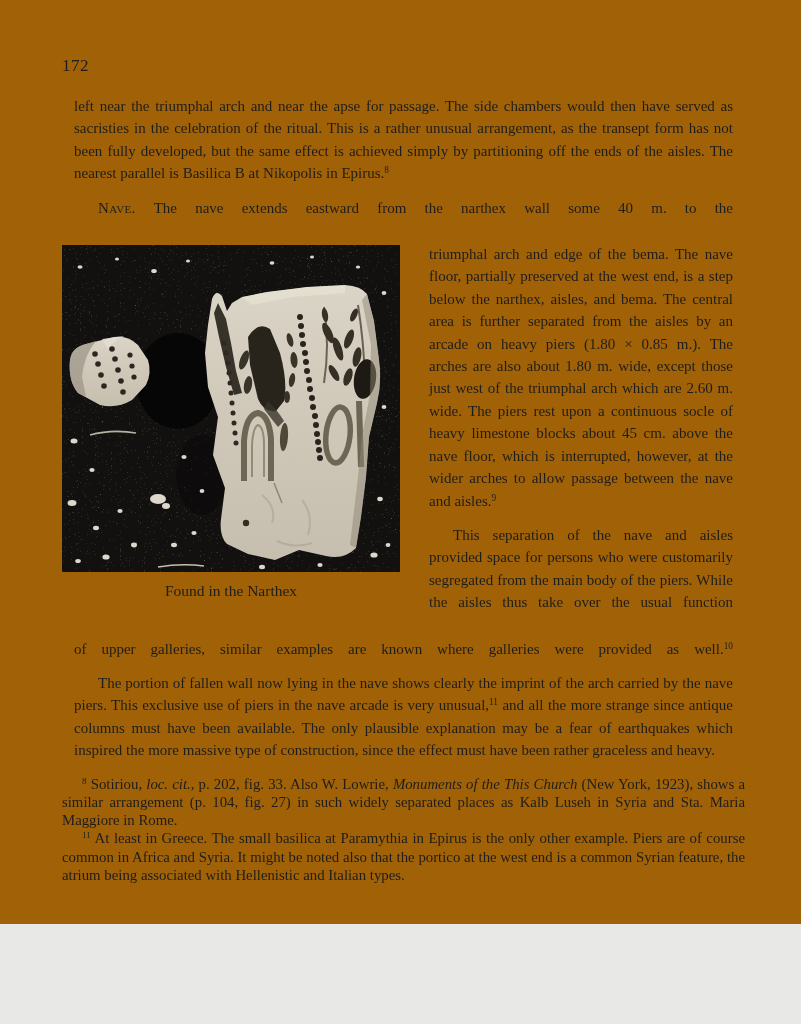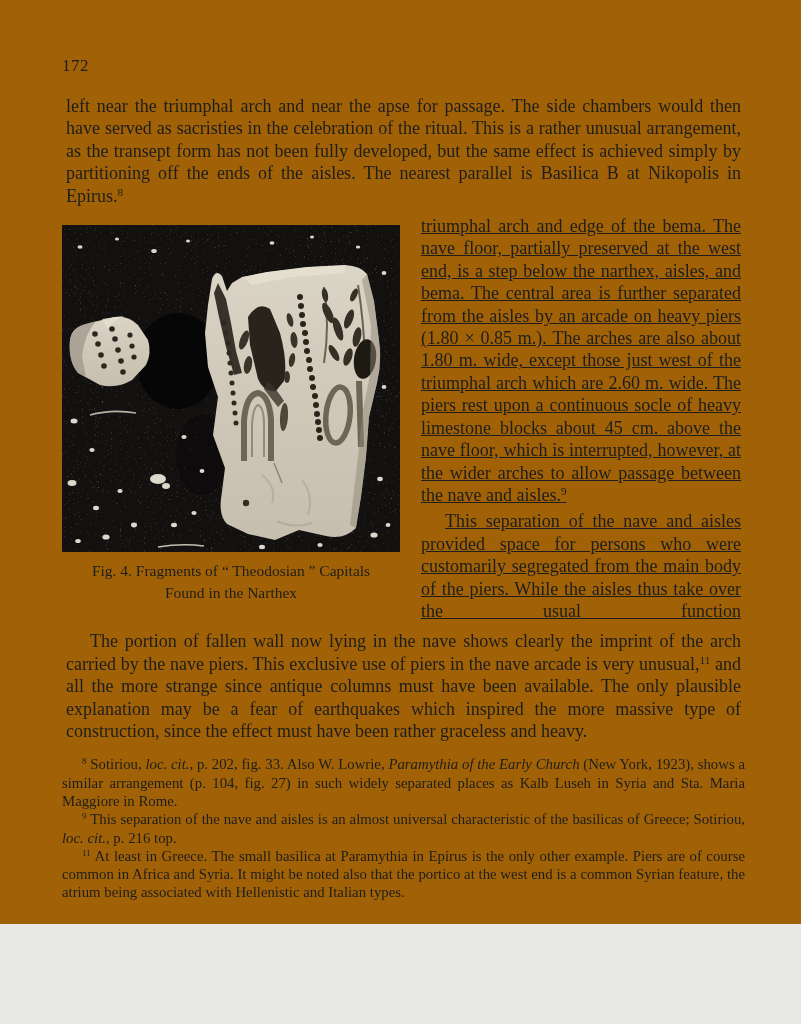--- a/index.html
+++ b/index.html
@@ -16,22 +16,22 @@
   
   .running-header{
     display:grid;grid-template-columns:1fr auto 1fr;
     align-items:baseline;
     font-size:17px;line-height:20px;
   }
   .head-number{justify-self:start;letter-spacing:.5px;}
   .head-title{justify-self:center;letter-spacing:1.6px;word-spacing:3px;}
   
   .para{
-    margin:4px;
-    font-size:18px;line-height:22.4px;
+    margin:12px;
+    font-size:15px;line-height:22.4px;
     text-align:justify;
   }
   .para.first{margin-top:19px;}
   .indent{text-indent:24px;}
   .jlast{text-align-last:justify;}
   .lead-line{margin-top:4px;}
   sup{font-size:62%;line-height:0;vertical-align:0.5em;}
   sc{font-variant:small-caps;letter-spacing:.4px;}
   i{font-style:italic;}
   
@@ -40,21 +40,21 @@
     width:338px;flex:0 0 338px;
     margin:14px 17px 0 0;
   }
   .photo{width:338px;height:327px;display:block;}
   .photo svg{display:block;}
   .figcaption{
     margin-top:8px;
     font-size:15.5px;line-height:22px;
     text-align:center;
   }
-  .right-col{flex:1;min-width:0;text-decoration:underline;}
+  .right-col{flex:1;min-width:0;}
   
   .footnotes{margin-top:13px;padding-bottom:20px;}
   .fn{
     margin:0;
     font-size:14.8px;line-height:18.3px;
     text-align:justify;
     text-indent:20px;
   }
 </style>
 </head>
@@ -63,20 +63,21 @@
 <div class="page">
   <div class="content">
 
     <div class="running-header">
       <span class="head-number">172</span>
       <span></span>
     </div>
 
     <p class="para first">left near the triumphal arch and near the apse for passage.  The side chambers would then have served as sacristies in the celebration of the ritual.  This is a rather unusual arrangement, as the transept form has not been fully developed, but the same effect is achieved simply by partitioning off the ends of the aisles.  The nearest parallel is Basilica B at Nikopolis in Epirus.<sup>8</sup></p>
 
+    <p class="para indent jlast lead-line"><sc>Nave.</sc>  The nave extends eastward from the narthex wall some 40 m. to the</p>
 
     <div class="wrap-row">
       <figure class="figure" style="margin-left:0">
         <div class="photo" role="img" aria-label="Black-and-white photograph of two carved marble capital fragments lying on dark pebbly ground; the larger fragment bears drilled bead rows and acanthus-leaf cuttings">
           <svg width="338" height="327" viewBox="0 0 338 327" xmlns="http://www.w3.org/2000/svg">
             <defs>
               <filter id="specks" x="0%" y="0%" width="100%" height="100%">
                 <feTurbulence type="fractalNoise" baseFrequency="0.55" numOctaves="2" seed="8" result="n"></feTurbulence>
                 <feColorMatrix in="n" type="luminanceToAlpha" result="la"></feColorMatrix>
                 <feComponentTransfer in="la" result="th">
@@ -240,34 +241,33 @@
                 <path d="M240,255 Q252,270 246,290" stroke="#a89f8e" stroke-width="2" fill="none" opacity="0.55"></path>
                 <path d="M215,296 Q232,304 250,298" stroke="#a89f8e" stroke-width="2" fill="none" opacity="0.55"></path>
 
                 <path d="M305,49 L312,76 L317,115 Q320,138 315,158 L307,192 L304,232 L299,272 L294,303 L288,300 L296,232 L300,190 L308,150 L309,100 L300,55 Z" fill="#8f8776" opacity="0.5"></path>
                 <path d="M180,52 L205,47 L245,42 L283,40 L283,48 L230,52 L190,60 Z" fill="#e8e2d3" opacity="0.7"></path>
               </g>
             </g>
           </svg>
         </div>
         <figcaption class="figcaption">
-          <div>Fig. 4.  Fragments of “ Theodosian ” Capitals</div>
           <div>Found in the Narthex</div>
         </figcaption>
       </figure>
 
       <div class="right-col">
         <p class="para">triumphal arch and edge of the bema.  The nave floor, partially preserved at the west end, is a step below the narthex, aisles, and bema.  The central area is further separated from the aisles by an arcade on heavy piers (1.80 × 0.85 m.).  The arches are also about 1.80 m. wide, except those just west of the triumphal arch which are 2.60 m. wide.  The piers rest upon a continuous socle of heavy lime­stone blocks about 45 cm. above the nave floor, which is interrupted, however, at the wider arches to allow passage between the nave and aisles.<sup>9</sup></p>
         <p class="para indent jlast">This separation of the nave and aisles provided space for persons who were customarily segregated from the main body of the piers.  While the aisles thus take over the usual function</p>
       </div>
     </div>
 
+    <p class="para jlast">of upper galleries, similar examples are known where galleries were provided as well.<sup>10</sup></p>
 
     <p class="para indent">The portion of fallen wall now lying in the nave shows clearly the imprint of the arch carried by the nave piers.  This exclusive use of piers in the nave arcade is very unusual,<sup>11</sup> and all the more strange since antique columns must have been available.  The only plausible explanation may be a fear of earthquakes which inspired the more massive type of construction, since the effect must have been rather graceless and heavy.</p>
 
     <div class="footnotes">
-      <p class="fn"><sup>8</sup> Sotiriou, <i>loc. cit.</i>, p. 202, fig. 33.  Also W. Lowrie, <i>Paramythia of the Early Church</i> (New York, 1923), shows a similar arrangement (p. 104, fig. 27) in such widely separated places as Kalb Luseh in Syria and Sta. Maria Maggiore in Rome.</p>
-      <p class="fn"><sup>9</sup> This separation of the nave and aisles is an almost universal characteristic of the basilicas of Greece; Sotiriou, <i>loc. cit.</i>, p. 216 top.</p>
+      <p class="fn"><sup>8</sup> Sotiriou, <i>loc. cit.</i>, p. 202, fig. 33.  Also W. Lowrie, <i>Monuments of the This Church</i> (New York, 1923), shows a similar arrangement (p. 104, fig. 27) in such widely separated places as Kalb Luseh in Syria and Sta. Maria Maggiore in Rome.</p>
       <p class="fn"><sup>11</sup> At least in Greece.  The small basilica at Paramythia in Epirus is the only other example.  Piers are of course common in Africa and Syria.  It might be noted also that the portico at the west end is a common Syrian feature, the atrium being associated with Hellenistic and Italian types.</p>
     </div>
 
   </div>
 </div>
 
 </body></html>

